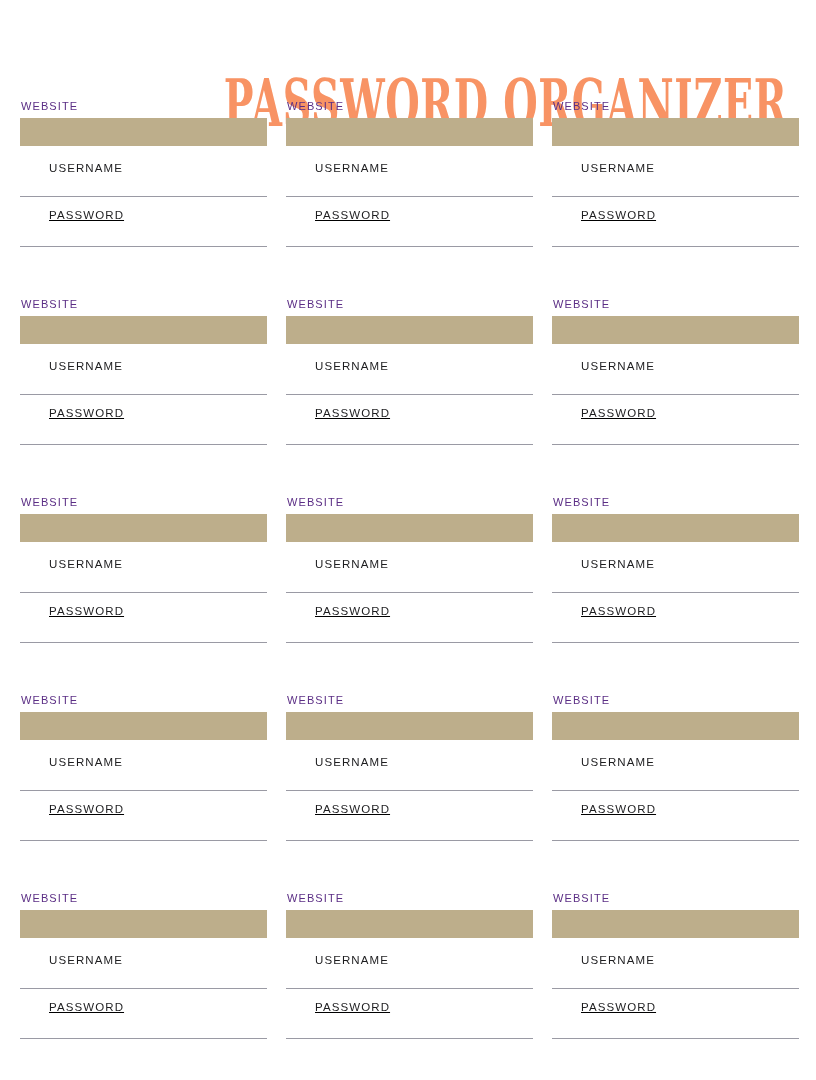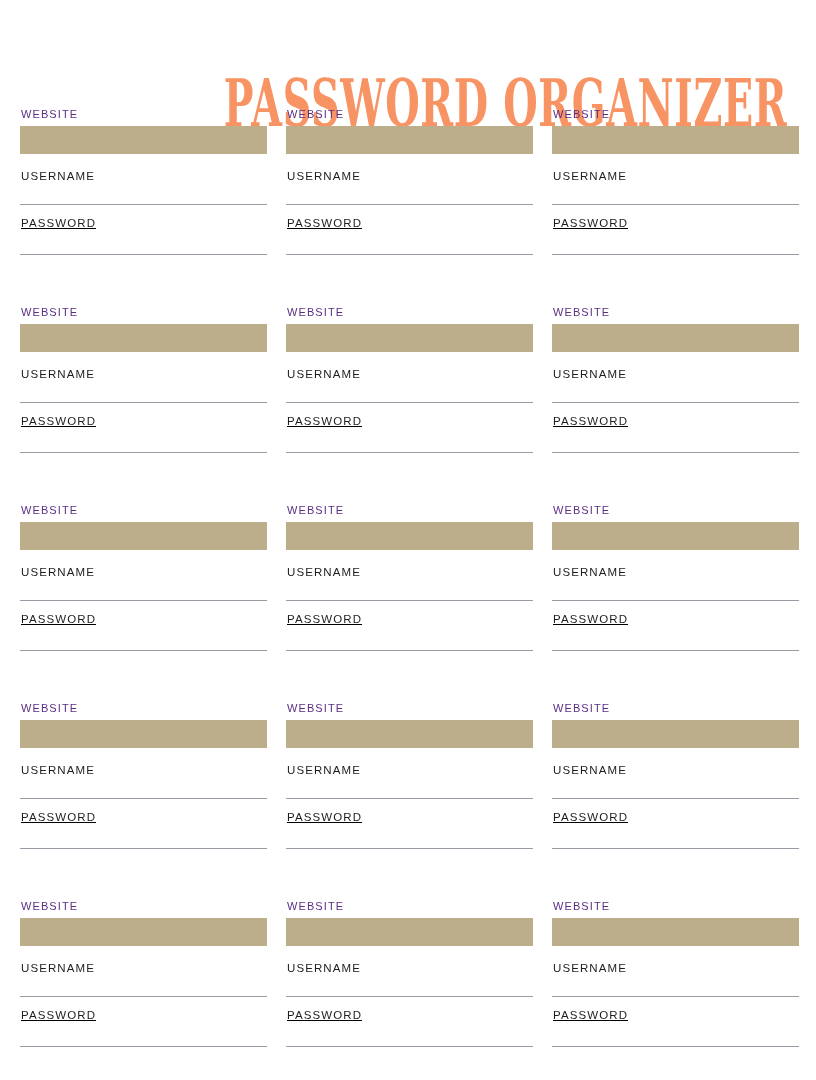--- a/index.html
+++ b/index.html
@@ -42,41 +42,42 @@
     letter-spacing: 1px;
     transform: scaleX(0.60);
     transform-origin: center center;
     white-space: nowrap;
   }
 
   
   .grid {
     position: absolute;
     left: 20px;
-    top: 108px;
+    top: 100px;
     width: 776px;
     display: grid;
     grid-template-columns: repeat(3, 247px);
     column-gap: 19px;
     row-gap: 30px;
   }
 
   .card {
     width: 247px;
     height: 168px;
     position: relative;
     box-sizing: border-box;
   }
 
   .lbl {
     display: block;
     font-size: 11px;
     letter-spacing: 1.1px;
     line-height: 13px;
     white-space: nowrap;
+    margin-left: 28px;
   }
 
   .lbl-website {
     color: #5B2E85;
     font-weight: 400;
     margin: 0 0 5px 0;
     padding-left: 1px;
   }
 
   .website-bar {

